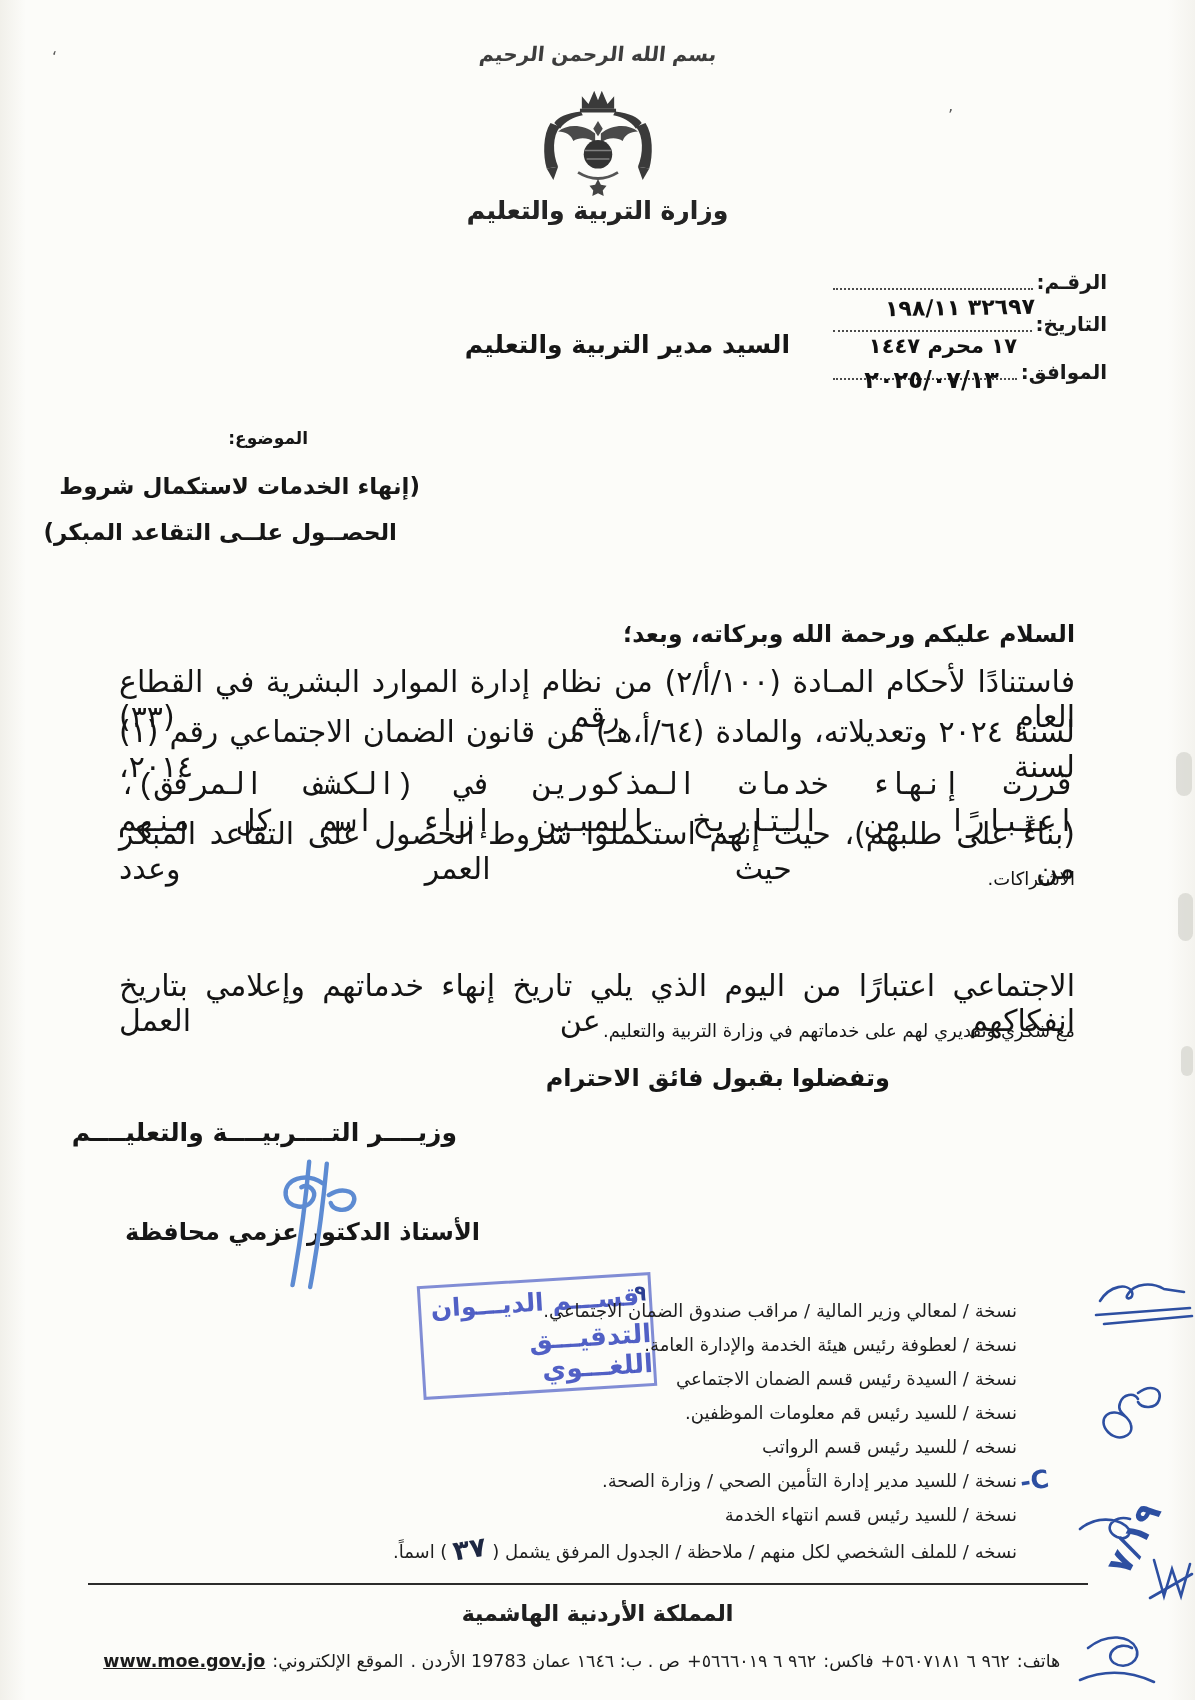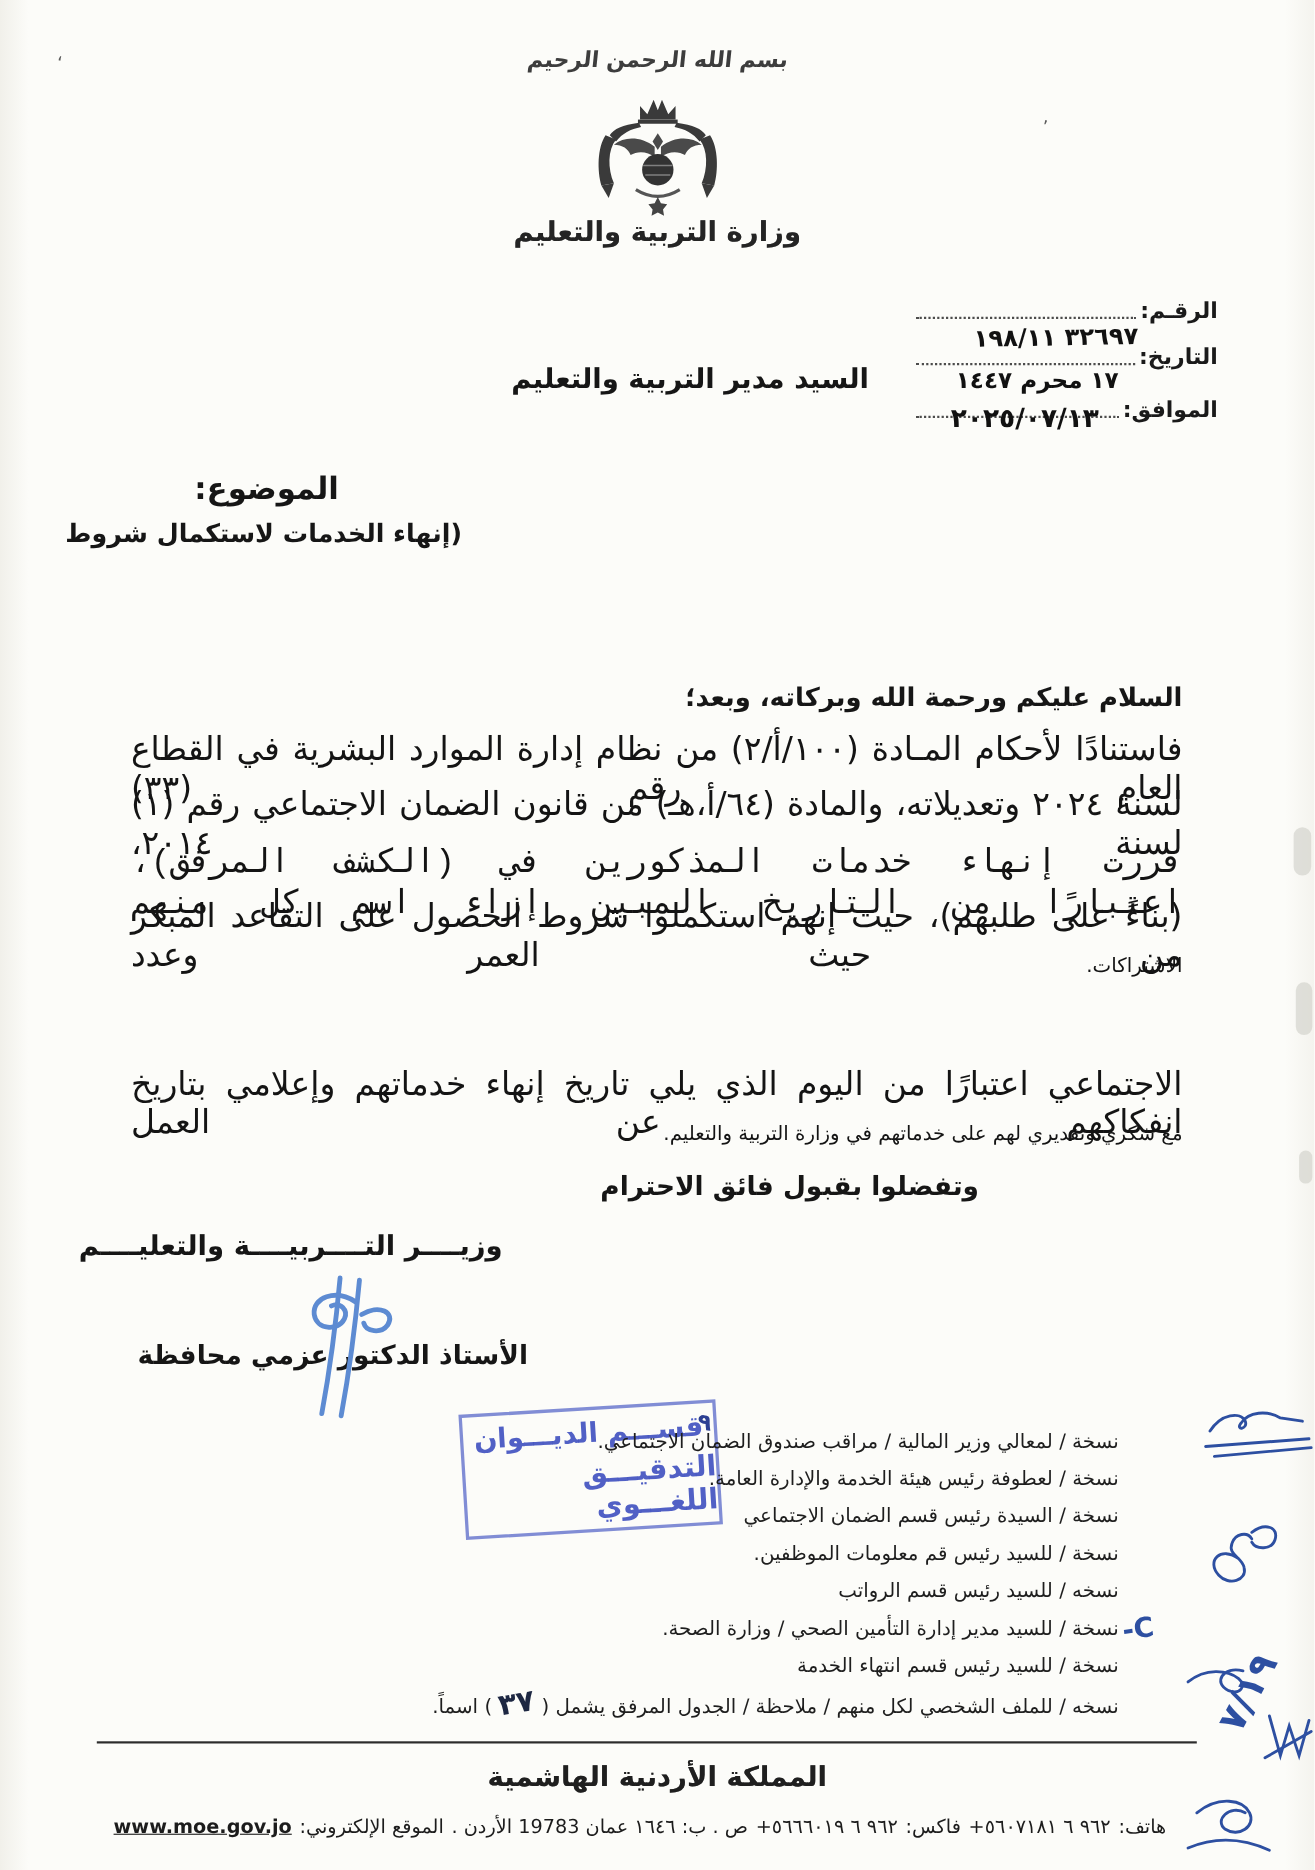--- a/index.html
+++ b/index.html
@@ -32,21 +32,21 @@
   .cc-number { display:inline-block; font-size:27px; font-weight:bold; color:#1d2742; transform:rotate(-9deg); padding:0 6px; }
   
   .stamp { position:absolute; left:420px; top:1279px; width:234px; height:114px; transform:rotate(-3.5deg);
     border:3px solid rgba(88,104,200,.75); display:flex; flex-direction:column; justify-content:center; align-items:center; gap:8px;
     color:rgba(66,82,192,.92); font-weight:bold; }
   .stamp-l1 { font-size:25px; }
   .stamp-l2 { font-size:26px; }
   .stamp-num { position:absolute; left:634px; top:1281px; color:#2c3f92; font-size:21px; font-weight:bold; transform:rotate(6deg); }
   
   .footer-rule { position:absolute; left:88px; top:1583px; width:1000px; height:2px; background:#2c2c2c; }
-  .kingdom { top:1601px; font-size:25px; font-weight:bold; color:#1f1f1f; white-space:nowrap; text-shadow:0 0 .6px #1f1f1f99; }
+  .kingdom { top:1601px; font-size:22px; font-weight:bold; color:#1f1f1f; white-space:nowrap; text-shadow:0 0 .6px #1f1f1f99; }
   .contact { position:absolute; left:50%; transform:translateX(-52%); top:1651px; font-size:17.5px; color:#1c1c1c; white-space:nowrap; direction:rtl; }
   .contact span { margin-left:7px; }
   .num-ltr { direction:ltr; unicode-bidi:embed; }
   .website { font-weight:bold; text-decoration:underline; direction:ltr; unicode-bidi:embed; }
   
   .smudge { position:absolute; background:#cbcac3; opacity:.55; border-radius:10px; }
   .speck { position:absolute; color:#5a5a5a; font-size:16px; }
   svg.ink { overflow:visible; }
 </style>
 </head>
@@ -91,22 +91,23 @@
   <div class="ref-row" style="top:358px;">
     <span class="ref-label">الموافق:</span>
     <span class="ref-dots"></span>
   </div>
   <span class="stamped" style="right:160px; top:295px; font-size:22px; transform:rotate(-1deg);">٣٢٦٩٧ ١٩٨/١١</span>
   <span class="hijri" style="right:178px; top:334px; font-size:21px;">١٧ محرم ١٤٤٧</span>
   <span class="stamped" style="right:196px; top:366px; font-size:24px;">٢٠٢٥/٠٧/١٣</span>
 
   <div class="t b" style="right:405px; top:330px; font-size:25px;">السيد مدير التربية والتعليم</div>
 
-  <div class="t b" style="right:887px; top:428px; font-size:28px;">الموضوع:</div>
+  <div class="t b" style="right:887px; top:428px; font-size:17px;">الموضوع:</div>
   <div class="t b" style="right:775px; top:473px; font-size:23px;">(إنهاء الخدمات لاستكمال شروط</div>
+  <div class="t b" style="right:798px; top:519px; font-size:23px;">الحصــول علــى التقاعد المبكر)</div>
 
   <div class="t b" style="right:120px; top:620px; font-size:23.5px;">السلام عليكم ورحمة الله وبركاته، وبعد؛</div>
 
   <div class="jline" style="top:664px;">فاستنادًا لأحكام المـادة (١٠٠/أ/٢) من نظام إدارة الموارد البشرية في القطاع العام رقم (٣٣)</div>
   <div class="jline" style="top:714px;">لسنة ٢٠٢٤ وتعديلاته، والمادة (٦٤/أ،هـ) من قانون الضمان الاجتماعي رقم (١) لسنة ٢٠١٤،</div>
   <div class="jline" style="top:766px;font-family:Liberation Mono, monospace;">قررت إنهاء خدمات المذكورين في (الكشف المرفق)، اعتبارًا من التاريخ المبين إزاء اسم كل منهم</div>
   <div class="jline" style="top:816px;">(بناءً على طلبهم)، حيث إنهم استكملوا شروط الحصول على التقاعد المبكر من حيث العمر وعدد</div>
   <div class="rline" style="top:868px;">الاشتراكات.</div>
 
   <div class="jline" style="top:968px;">الاجتماعي اعتبارًا من اليوم الذي يلي تاريخ إنهاء خدماتهم وإعلامي بتاريخ انفكاكهم عن العمل</div>

